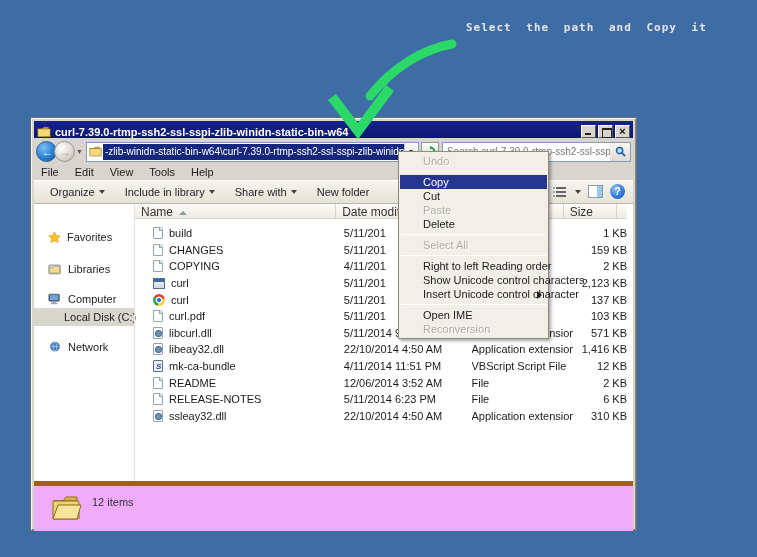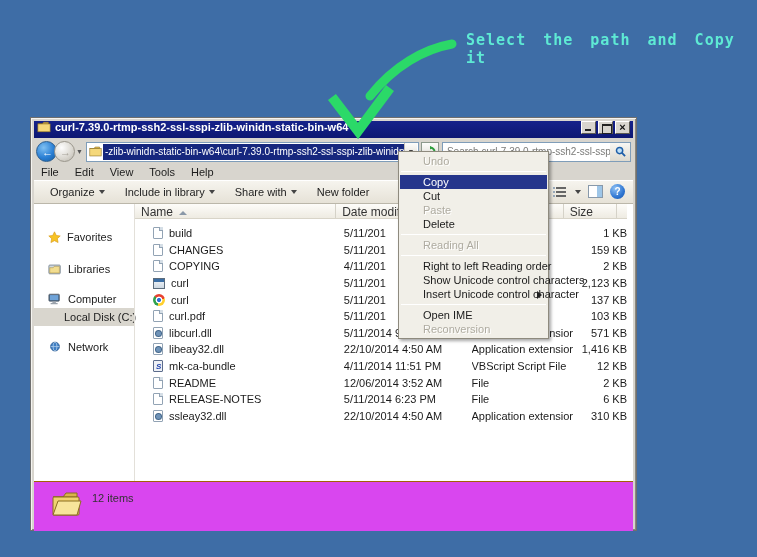--- a/index.html
+++ b/index.html
@@ -6,37 +6,37 @@
   html,body { width:757px; height:557px; }
   body {
     position: relative;
     background: #3e6da6;
     font-family: "Liberation Sans", sans-serif;
     overflow: hidden;
   }
 
   
   .annotation-text {
-    position:absolute; left:466px; top:31px;
+    position:absolute; left:466px; top:21px;
     font-family:"DejaVu Sans Mono", monospace;
-    font-weight:bold; font-size:15px; letter-spacing:1px; word-spacing:7px;
-    color:#5eead4; z-index:60;
+    font-weight:bold; font-size:11px; letter-spacing:1px; word-spacing:7px;
+    color:#e5e5e5; z-index:60;
   }
   .arrow-layer { position:absolute; left:0; top:0; width:757px; height:557px; z-index:55; pointer-events:none; }
 
   
   .win {
     position:absolute; left:30px; top:117px; width:607px; height:414px;
     background:#d8d5ce; border:1px solid #6f6f6f;
     box-shadow: inset 1px 1px 0 #f5f4f0, inset -1px -1px 0 #8a887f;
     padding:3px; z-index:10;
   }
   .titlebar {
     height:17px; background:linear-gradient(#15228a,#0d1773);
-    display:flex; align-items:flex-start; padding:0 3px; color:#fff;
+    display:flex; align-items:flex-end; padding:0 3px; color:#fff;
   }
   .titlebar .title { font-size:11px; font-weight:bold; white-space:nowrap; overflow:hidden; flex:1; margin-left:4px; }
   .winbtn {
     width:15px; height:13px; background:#d8d5ce; border:1px solid #fff;
     border-right-color:#5c5a52; border-bottom-color:#5c5a52;
     margin-left:2px; position:relative; font-size:9px; line-height:11px; text-align:center; color:#111;
   }
   .winbtn.min::before { content:""; position:absolute; left:3px; bottom:2px; width:6px; height:2px; background:#222; }
   .winbtn.max::before { content:""; position:absolute; left:3px; top:2px; width:8px; height:7px; border:1px solid #222; border-top-width:2px; }
   .winbtn.close::before { content:"\00d7"; font-weight:bold; font-size:11px; }
@@ -131,21 +131,21 @@
        radial-gradient(circle, #2f6fd8 0 2px, #fff 2.2px 3.4px, rgba(0,0,0,0) 3.6px),
        conic-gradient(from -45deg, #e8412f 0 33%, #ffd02e 0 66%, #30a14e 0 100%);
      margin-top:1px; }
   .fic-dll { width:10px; height:12px; background:#fff; border:1px solid #92a3b4; border-radius:1px; }
   .fic-dll::after { content:""; position:absolute; left:2px; top:3px; width:5px; height:5px; border-radius:50%;
      background:#6f93b8; box-shadow:0 0 0 1px #41658a; }
   .fic-vbs { width:10px; height:12px; background:#eef1f6; border:1px solid #5c6c8c; border-radius:1px; }
   .fic-vbs::after { content:"S"; position:absolute; left:2px; top:1px; font-size:8px; font-weight:bold; color:#1c3faa; }
 
   
-  .statusbar { height:50px; border-top:1px solid #a16207; background:#d946ef; position:relative; }
+  .statusbar { height:50px; border-top:5px solid #a16207; background:#f0abfc; position:relative; }
   .statusbar .bigfolder { position:absolute; left:16px; top:7px; }
   .statusbar .count { position:absolute; left:58px; top:10px; font-size:11px; color:#333; }
 
   
   .ctxmenu {
     position:absolute; left:398px; top:151px; width:151px; z-index:40;
     background:#f1efe8; border:1px solid #8e8a7e; box-shadow:2px 2px 3px rgba(0,0,0,.35);
     font-size:11px; padding:2px 0;
   }
   .mi { height:14px; line-height:14px; padding-left:24px; padding-right:18px; color:#1a1a1a; position:relative; white-space:nowrap; }
@@ -407,21 +407,21 @@
 </div>
 
 <div class="ctxmenu">
   <div class="mi disabled">Undo</div>
   <div class="msep"></div>
   <div class="mi selected">Copy</div>
   <div class="mi">Cut</div>
   <div class="mi disabled">Paste</div>
   <div class="mi">Delete</div>
   <div class="msep"></div>
-  <div class="mi disabled">Reading All</div>
+  <div class="mi disabled">Select All</div>
   <div class="msep"></div>
   <div class="mi">Right to left Reading order</div>
   <div class="mi">Show Unicode control characters</div>
   <div class="mi"><span>Insert Unicode control character</span><span class="subarrow"></span></div>
   <div class="msep"></div>
   <div class="mi">Open IME</div>
   <div class="mi disabled">Reconversion</div>
 </div>
 
 </body></html>

